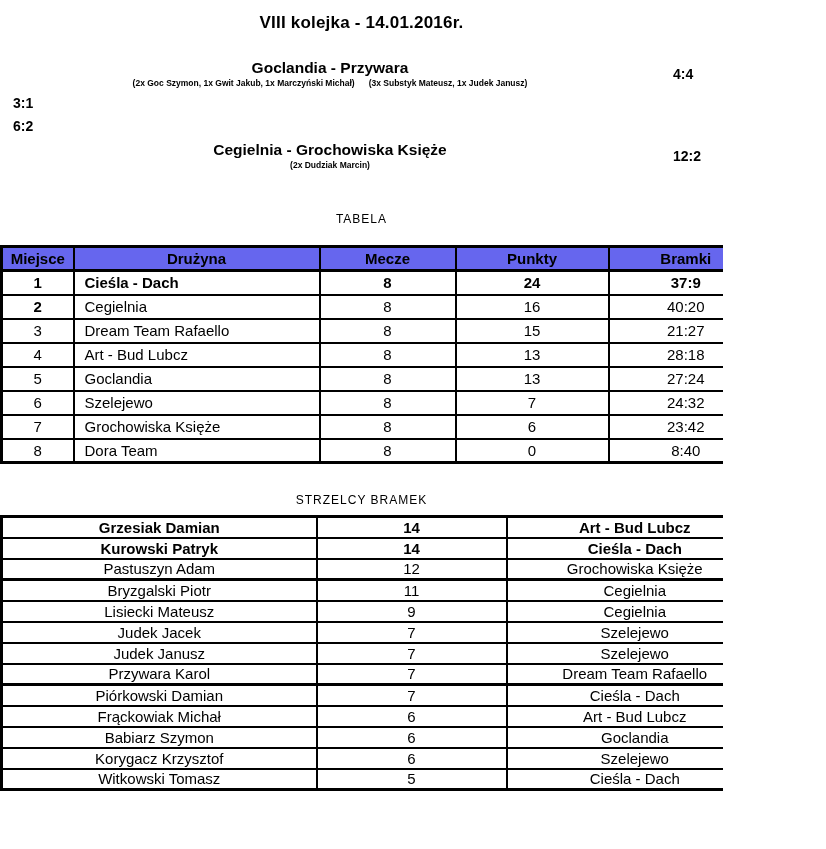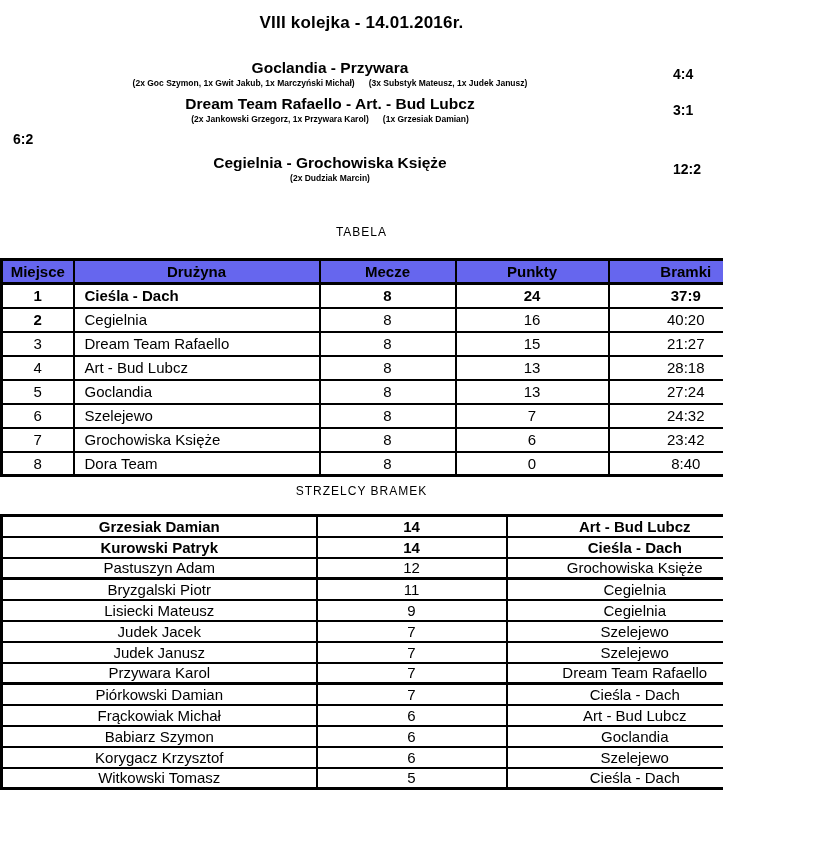--- a/index.html
+++ b/index.html
@@ -56,30 +56,30 @@
     padding-left: 13px;
   }
 
   .section-title {
     text-align: center;
     font-size: 12px;
     font-weight: normal;
     letter-spacing: 1px;
   }
   .section-title.tabela { margin-top: 42px; }
-  .section-title.strzelcy { margin-top: 7px; }
+  .section-title.strzelcy { margin-top: 29px; }
 
   table {
     border-collapse: collapse;
     table-layout: fixed;
     margin: 0 auto;
     width: 762px;
   }
   .league-table { margin-top: 19px; }
-  .scorers-table { margin-top: 16px; }
+  .scorers-table { margin-top: 8px; }
 
   .league-table th, .league-table td,
   .scorers-table td {
     border: 2px solid #000;
     font-size: 15px;
     text-align: center;
     overflow: hidden;
     white-space: nowrap;
   }
   .league-table { border: 3px solid #000; }
@@ -113,27 +113,20 @@
         <div class="match-teams">Goclandia - Przywara</div>
         <div class="match-scorers">
           <span class="scorer-group">(2x Goc Szymon, 1x Gwit Jakub, 1x Marczyński Michał)</span>
           <span class="scorer-group">(3x Substyk Mateusz, 1x Judek Janusz)</span>
         </div>
       </div>
       <div class="match-score">4:4</div>
     </div>
 
     <div class="match-row">
-      <div class="match-main">
-        <div class="match-teams">Dream Team Rafaello - Art. - Bud Lubcz</div>
-        <div class="match-scorers">
-          <span class="scorer-group">(2x Jankowski Grzegorz, 1x Przywara Karol)</span>
-          <span class="scorer-group">(1x Grzesiak Damian)</span>
-        </div>
-      </div>
       <div class="match-score">3:1</div>
     </div>
 
     <div class="match-row">
       <div class="match-score">6:2</div>
     </div>
 
     <div class="match-row">
       <div class="match-main">
         <div class="match-teams">Cegielnia - Grochowiska Księże</div>

